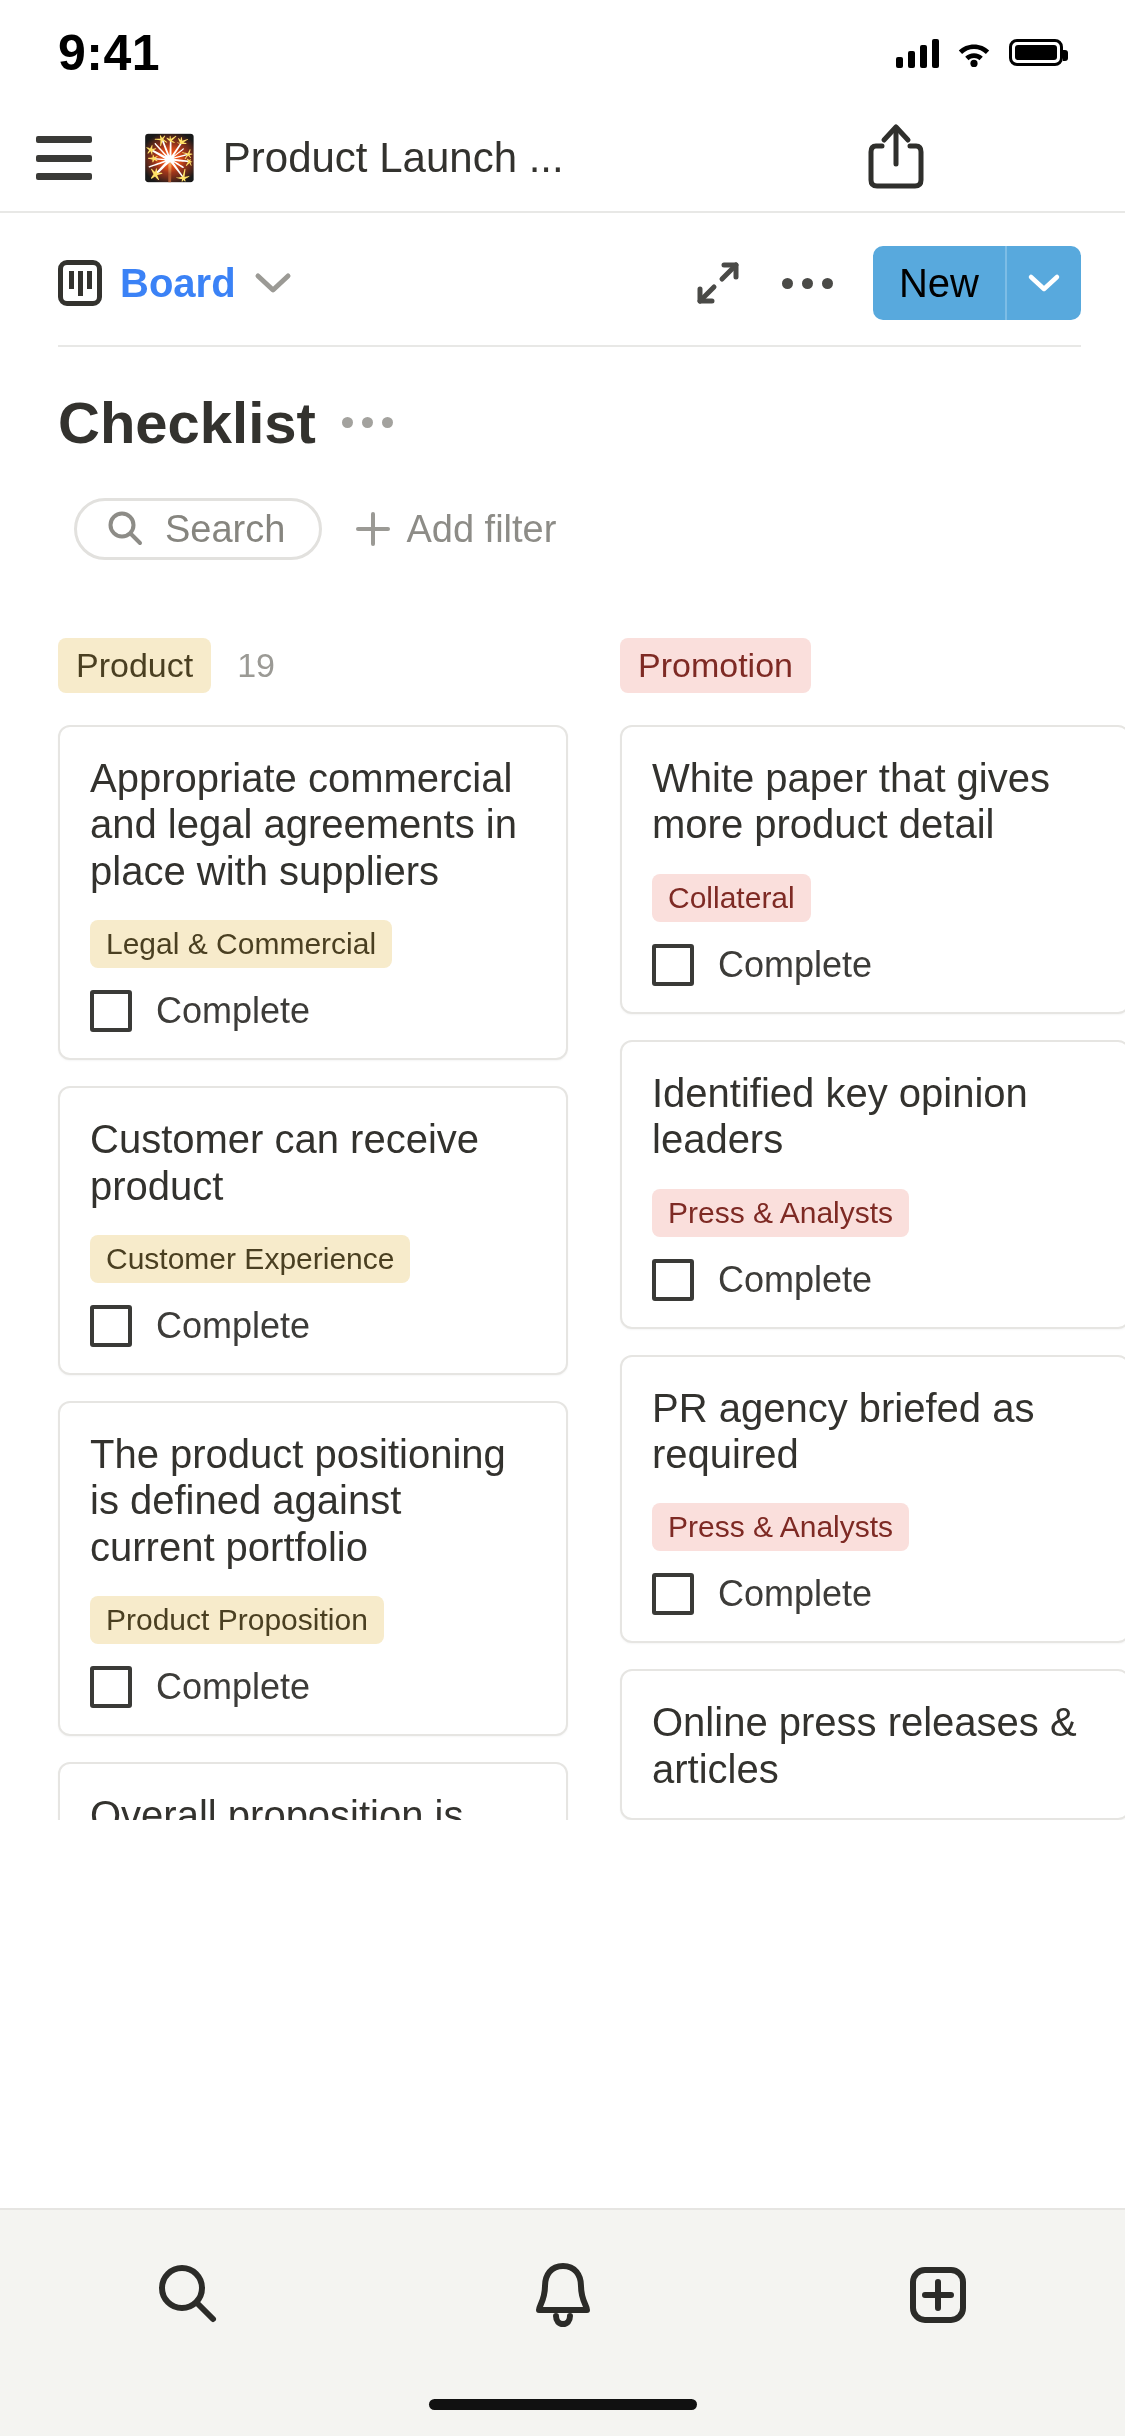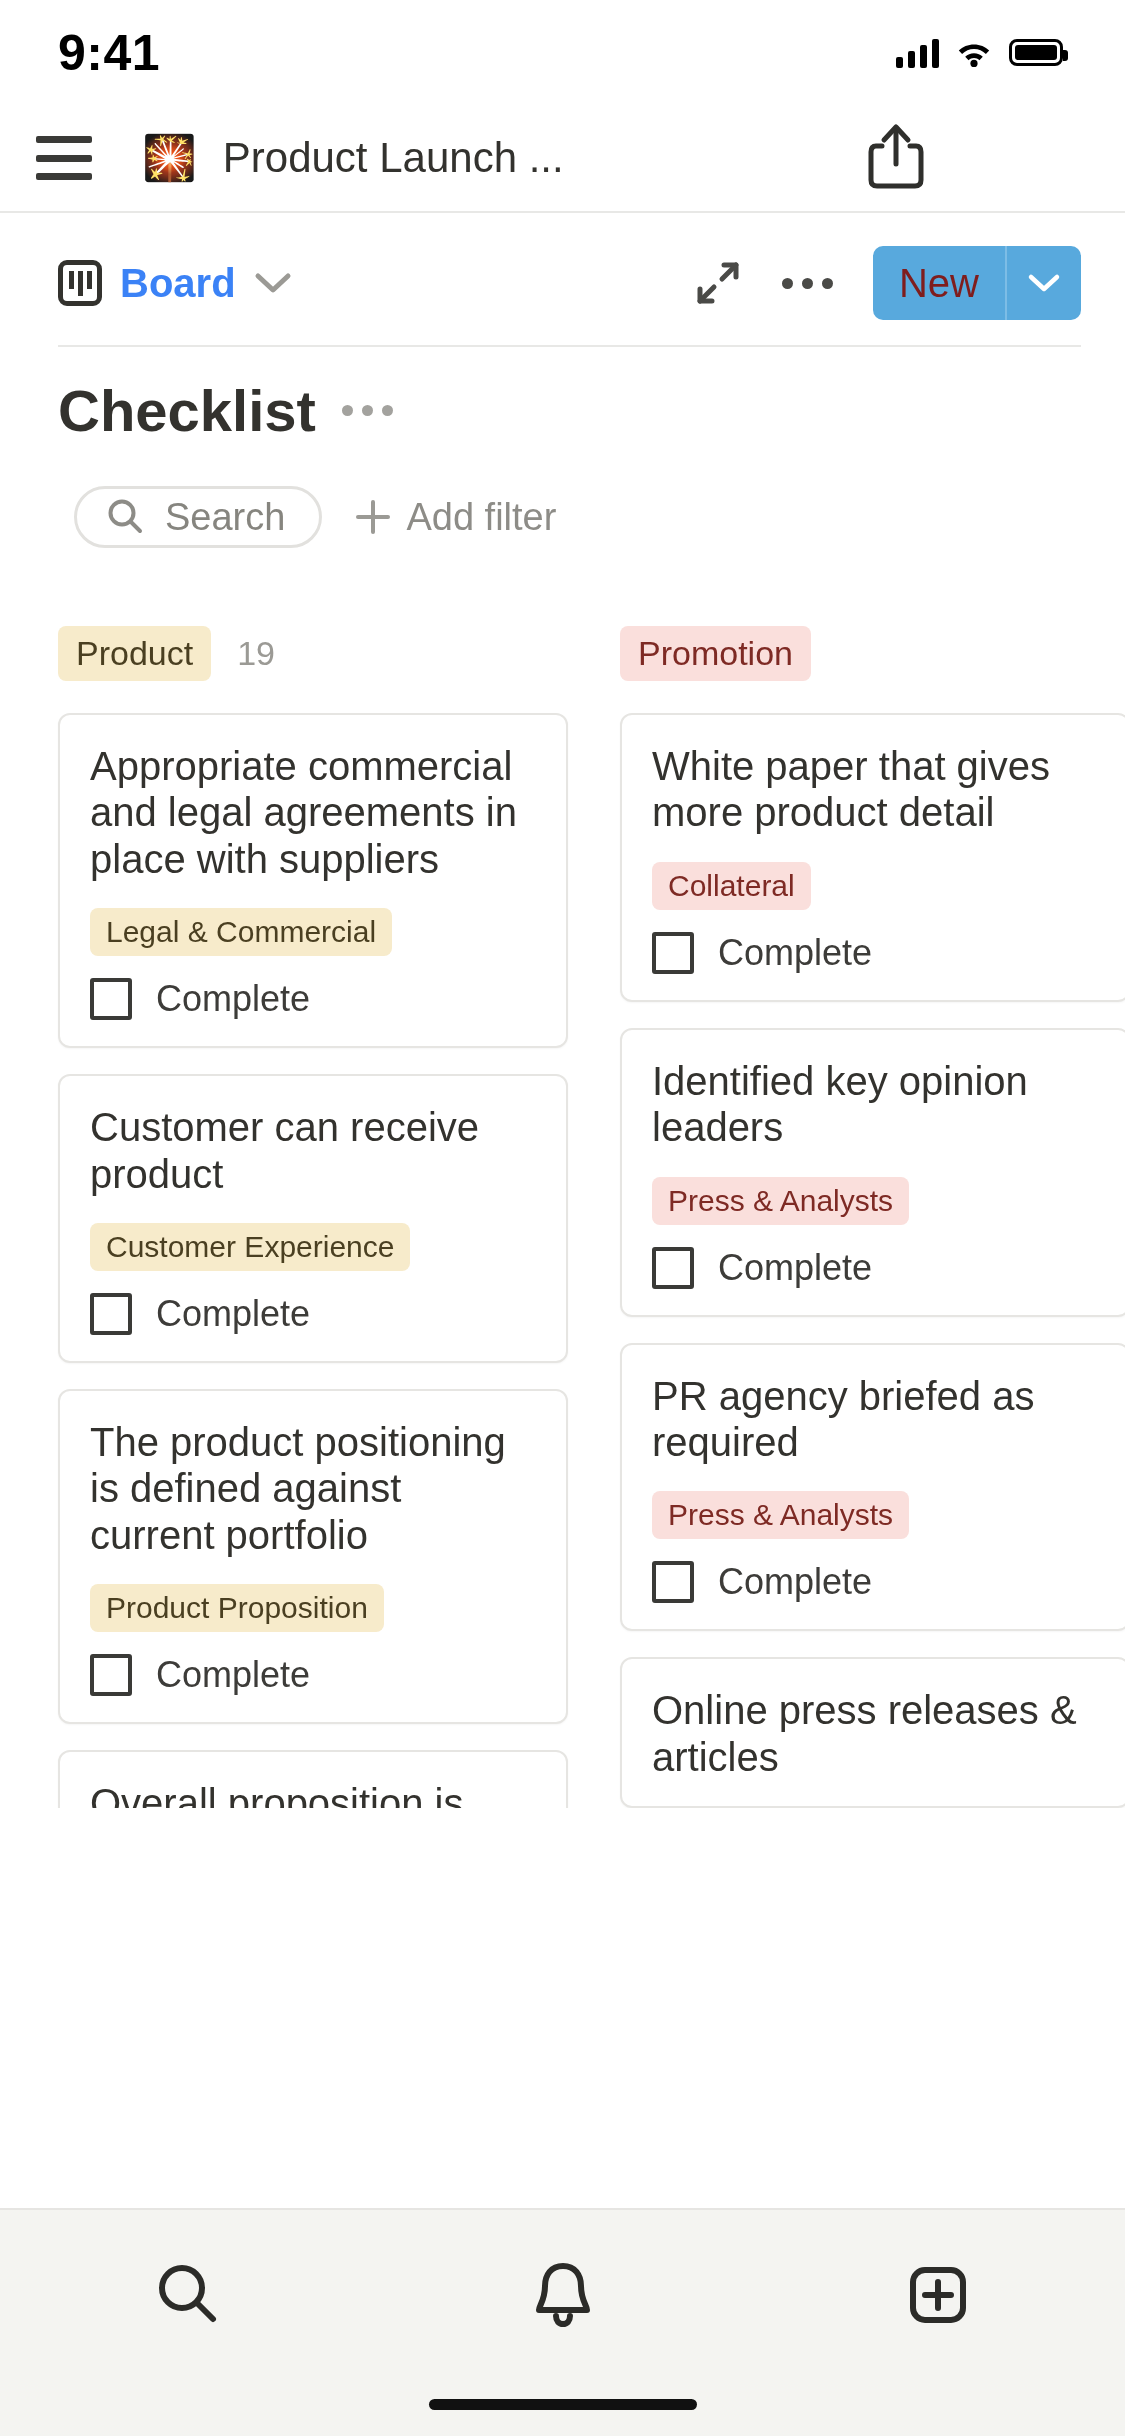--- a/index.html
+++ b/index.html
@@ -61,28 +61,28 @@
   .board-icon i:nth-child(3){ height:18px; }
   .view-label{ font-size:40px; font-weight:700; color:#3b82f6; }
   .tb-right{ margin-left:auto; display:flex; align-items:center; gap:40px; }
   .dots-btn{ display:flex; gap:9px; align-items:center; cursor:pointer; }
   .dots-btn i{ width:11px; height:11px; border-radius:50%; background:#4a4a47; display:block; }
   .new-btn{
     display:flex; align-items:stretch; height:74px; border-radius:10px;
     overflow:hidden; background:#58a9dd; cursor:pointer;
   }
   .new-btn .lbl{
-    color:#7f1d1d; font-size:40px; display:flex; align-items:center;
+    color:#000000; font-size:40px; display:flex; align-items:center;
     padding:0 26px; border-right:2px solid #7dbde6;
   }
   .new-btn .caret{ display:flex; align-items:center; padding:0 20px; }
 
   
   .divider{ height:2px; background:#e8e8e6; margin:10px 44px 0 58px; }
-  .page-head{ display:flex; align-items:center; gap:26px; padding:30px 0 0 58px; }
+  .page-head{ display:flex; align-items:center; gap:26px; padding:42px 0 0 58px; }
   .page-title{ font-size:58px; font-weight:700; color:#33322e; }
   .page-dots{ display:flex; gap:9px; }
   .page-dots i{ width:11px; height:11px; border-radius:50%; background:#a3a29e; display:block; }
 
   .filter-row{ display:flex; align-items:center; gap:34px; padding:42px 0 0 74px; }
   .search-pill{
     display:flex; align-items:center; gap:20px; height:62px;
     padding:0 34px 0 28px; border:3px solid #e2e1de; border-radius:999px;
     cursor:text;
   }

